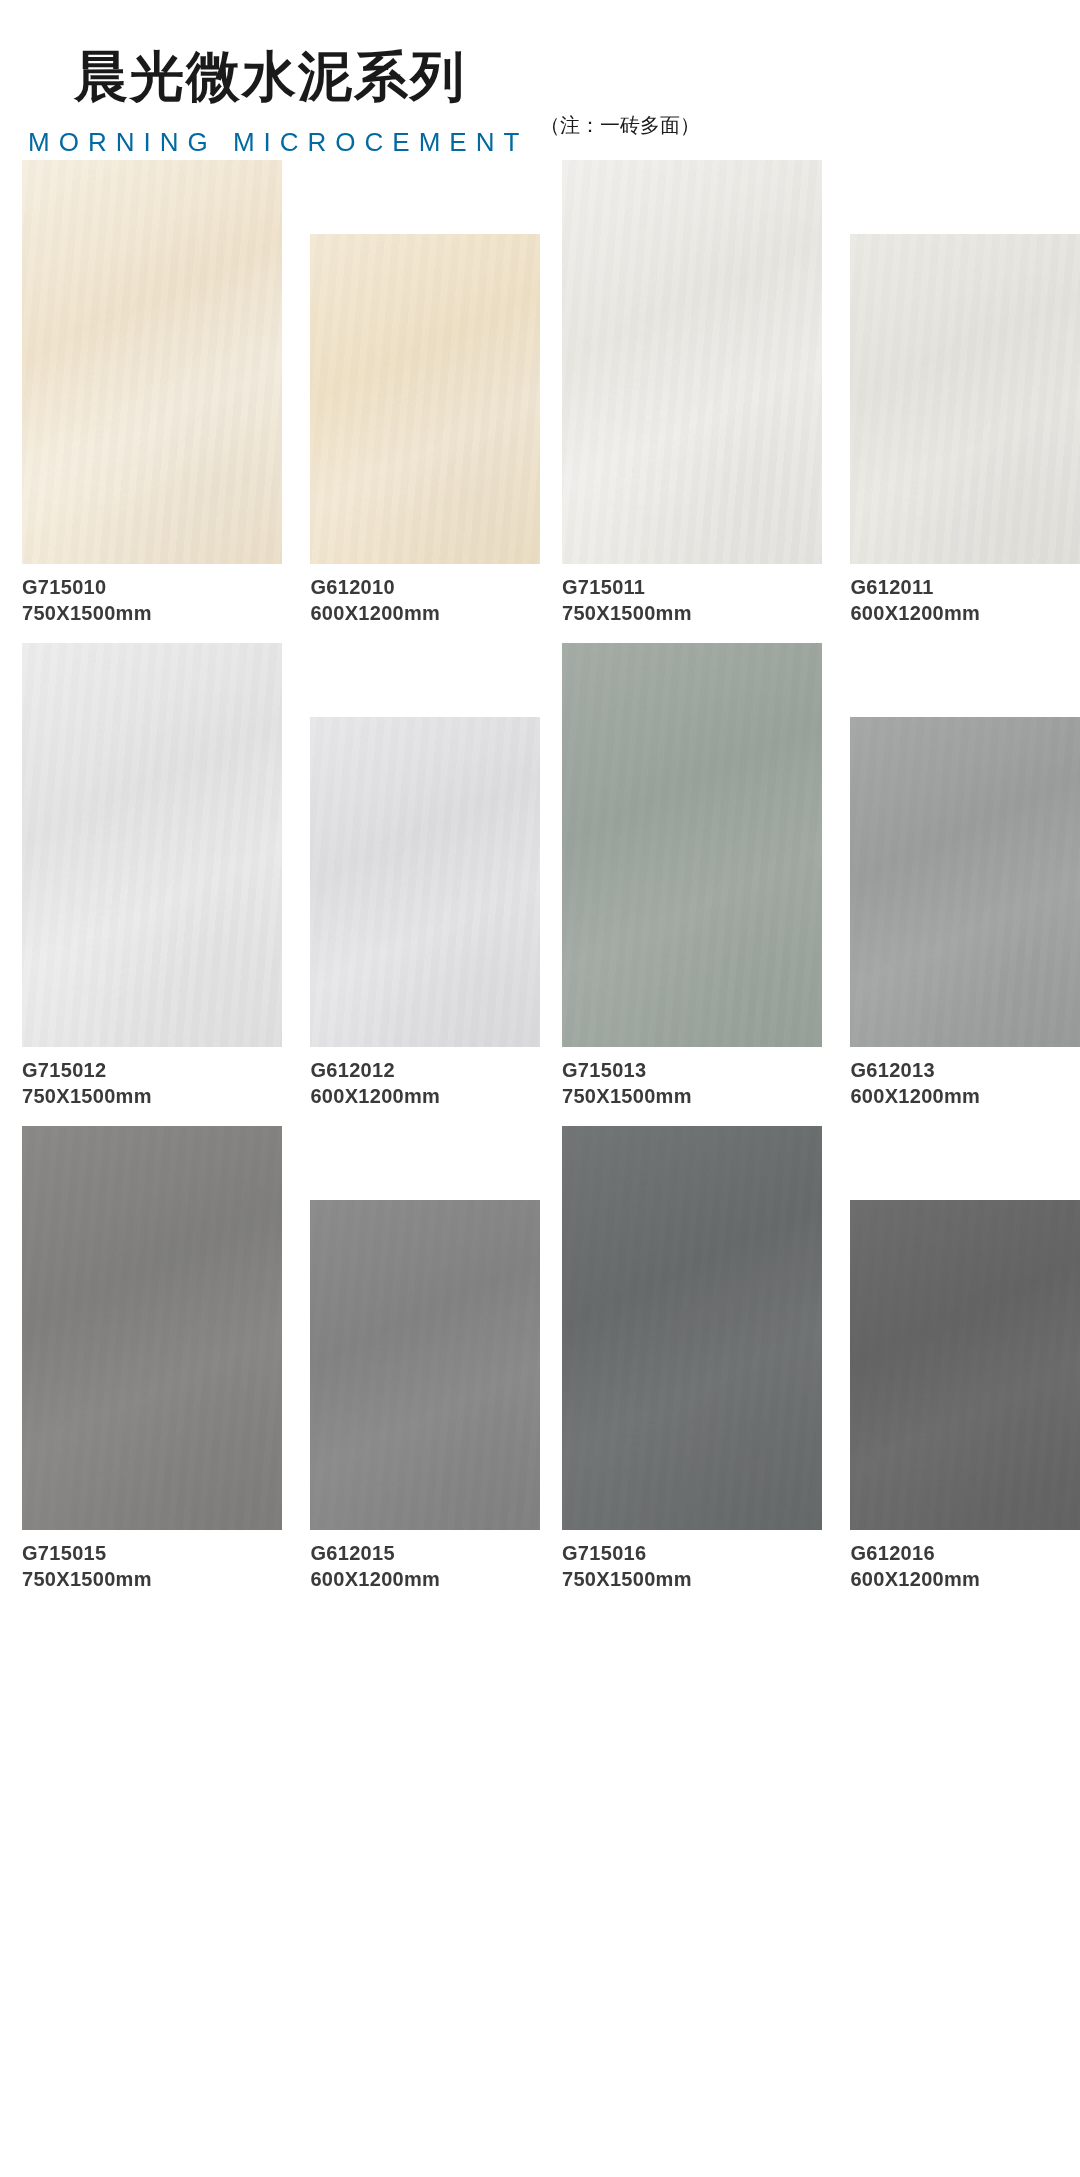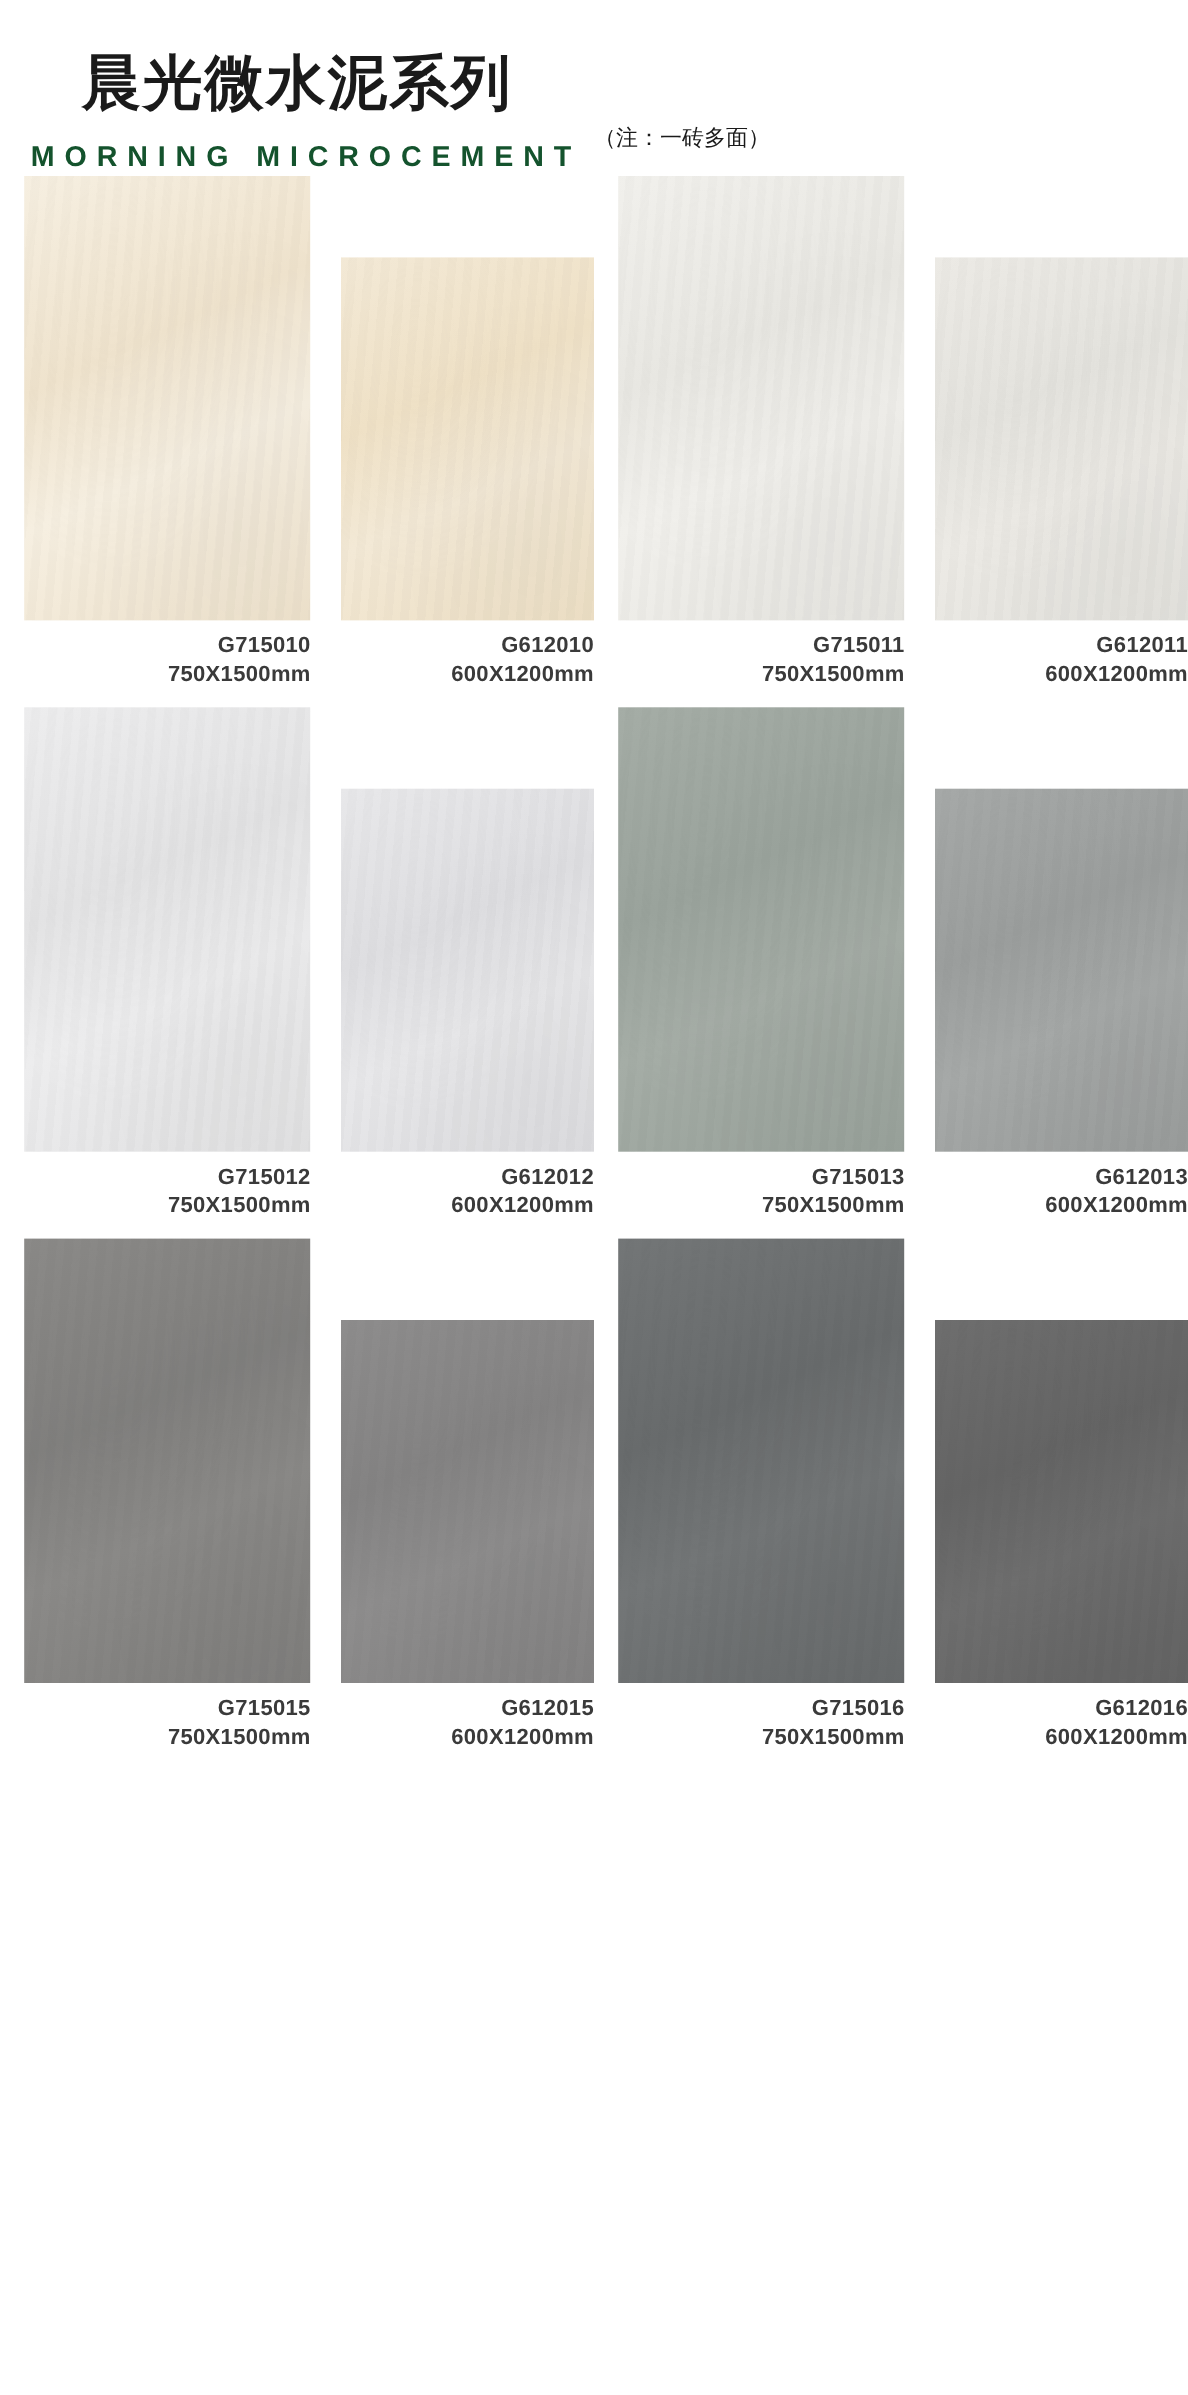--- a/index.html
+++ b/index.html
@@ -46,43 +46,42 @@
   }
   .flag-bar .seg { height: 100%; }
   .flag-bar .seg.g { width: 33.4%; }
   .flag-bar .seg.w { width: 33.3%; }
   .flag-bar .seg.r { width: 33.3%; }
 
   .en-title {
     margin-top: 9px;
     font-size: 26px;
     letter-spacing: 9px;
-    color: #14532d;
-    font-weight: bold;
+    color: #0369a1;
+    font-weight: normal;
     white-space: nowrap;
   }
 
   .note {
     position: absolute;
     left: 540px;
     top: 112px;
     font-size: 20px;
     color: #1a1a1a;
     white-space: nowrap;
   }
 
   
   .rows {
     padding: 0 0 0 0;
   }
   .row {
     display: flex;
     width: 1001px;
     margin-bottom: 16px;
-    text-align: right;
   }
   .half {
     width: 540px;
     display: flex;
     position: relative;
   }
   .tile-col {
     position: relative;
   }
   .tile-col.big {

